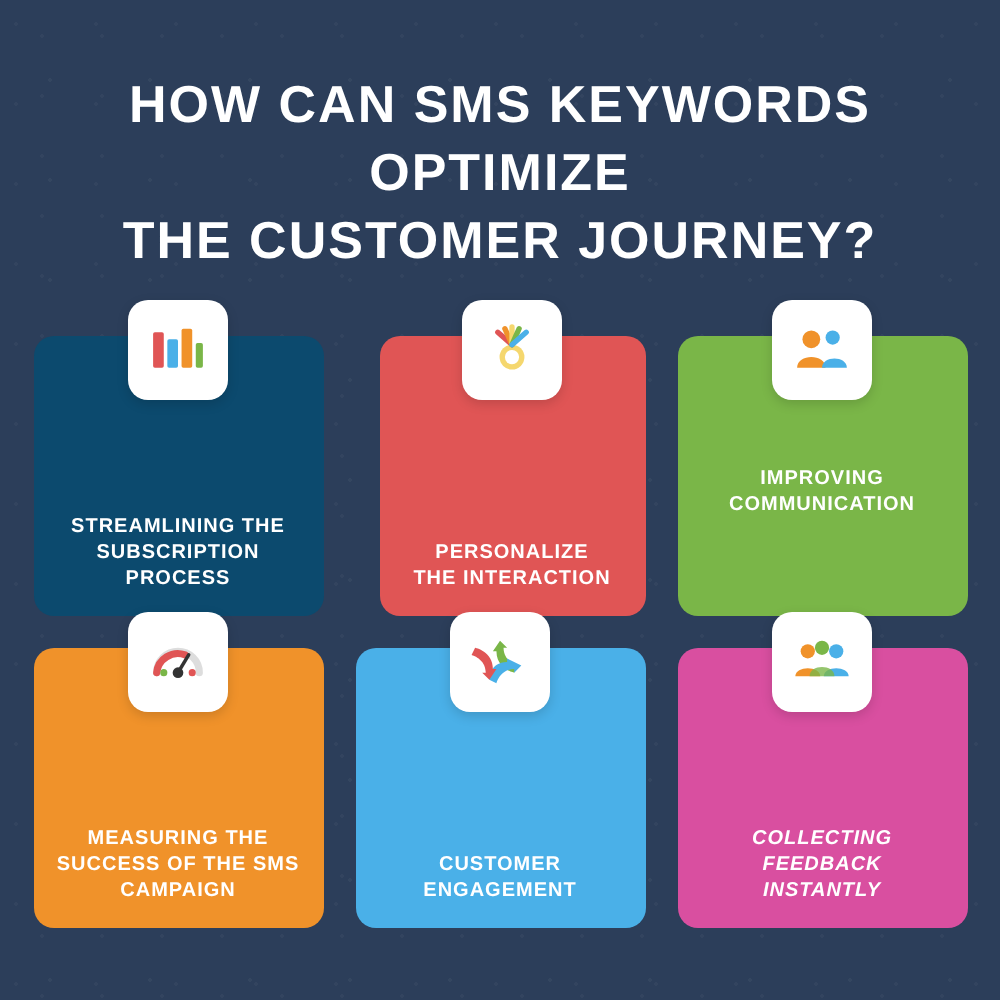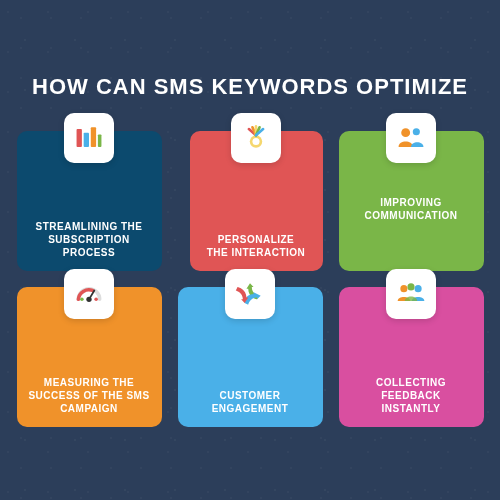--- a/index.html
+++ b/index.html
@@ -16,21 +16,21 @@
       font-family: 'Arial Black', 'Arial', sans-serif;
       display: flex;
       flex-direction: column;
       align-items: center;
       justify-content: center;
       overflow: hidden;
     }
 
     .main-title {
       color: white;
-      font-size: 22px;
+      font-size: 26px;
       font-weight: 900;
       text-align: center;
       text-transform: uppercase;
       letter-spacing: 1px;
       margin-bottom: 30px;
       line-height: 1.3;
       padding: 0 20px;
     }
 
     .grid {
@@ -79,33 +79,34 @@
       line-height: 1.3;
       padding: 0 8px;
       margin-top: 28px;
     }
 
     .card-purple { background-color: #0c4a6e; }
     .card-red    { background-color: #e05555; margin-left: 12px; }
     .card-green  { background-color: #7ab648; justify-content: center; }
     .card-orange { background-color: #f0922a; }
     .card-blue   { background-color: #4ab0e8; }
-    .card-pink   { background-color: #d94fa0; }
+    .card-pink   { background-color: #d94fa0; font-style: italic; }
 
     
     .icon-svg {
       width: 32px;
       height: 32px;
     }
   </style>
 </head>
 <body>
 
 <p class="main-title">
   <span>HOW CAN SMS KEYWORDS OPTIMIZE</span><br>
+  <span>THE CUSTOMER JOURNEY?</span>
 </p>
 
 <div class="grid">
 
   <div class="card card-purple">
     <div class="card-icon-wrapper">
       <svg class="icon-svg" viewBox="0 0 36 36" xmlns="http://www.w3.org/2000/svg">
 
         <rect x="4" y="8" width="6" height="20" rx="1" fill="#e05555"></rect>
         <rect x="12" y="12" width="6" height="16" rx="1" fill="#4ab0e8"></rect>

